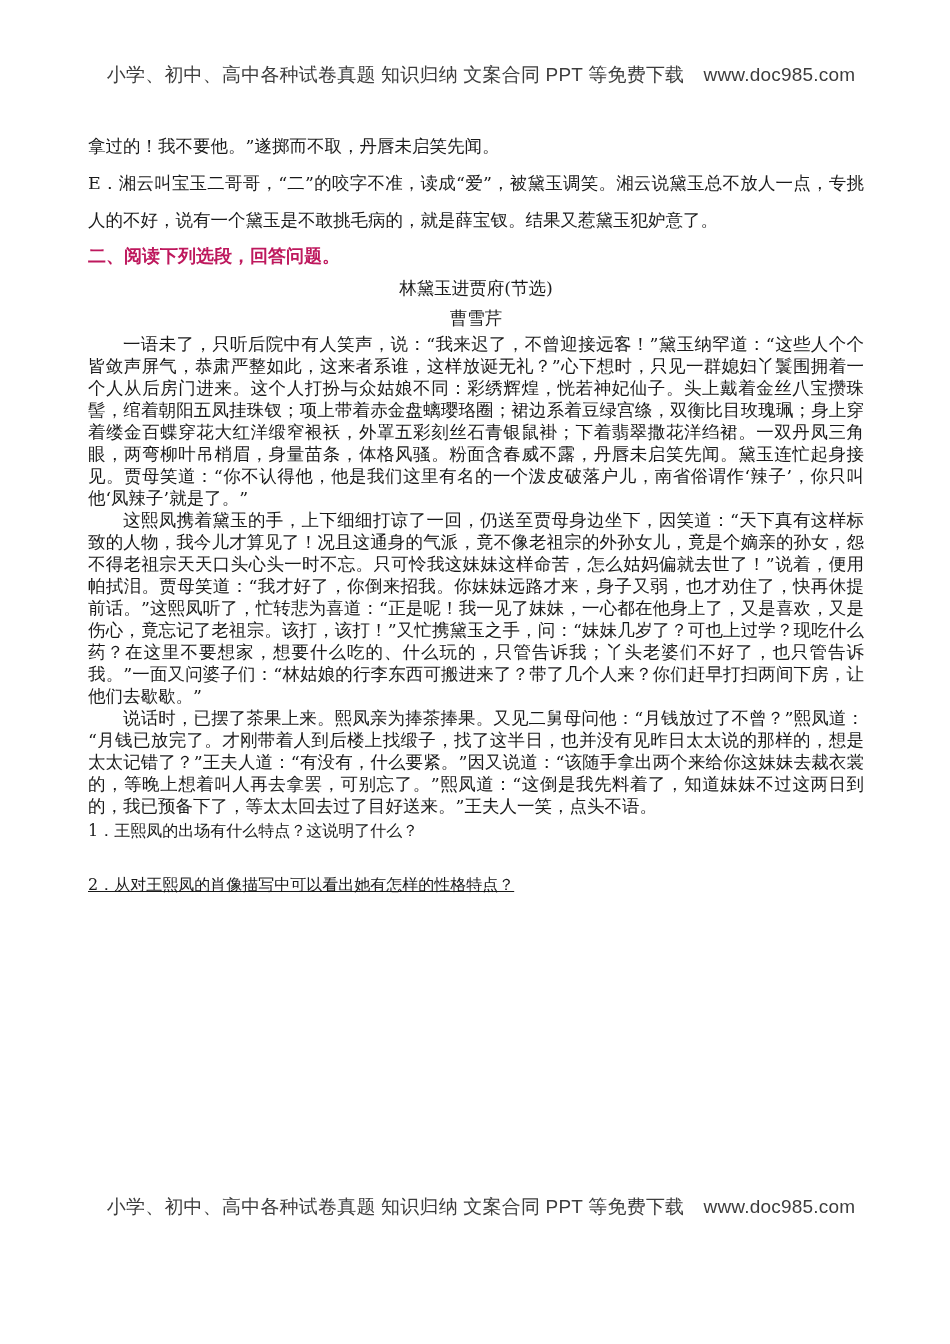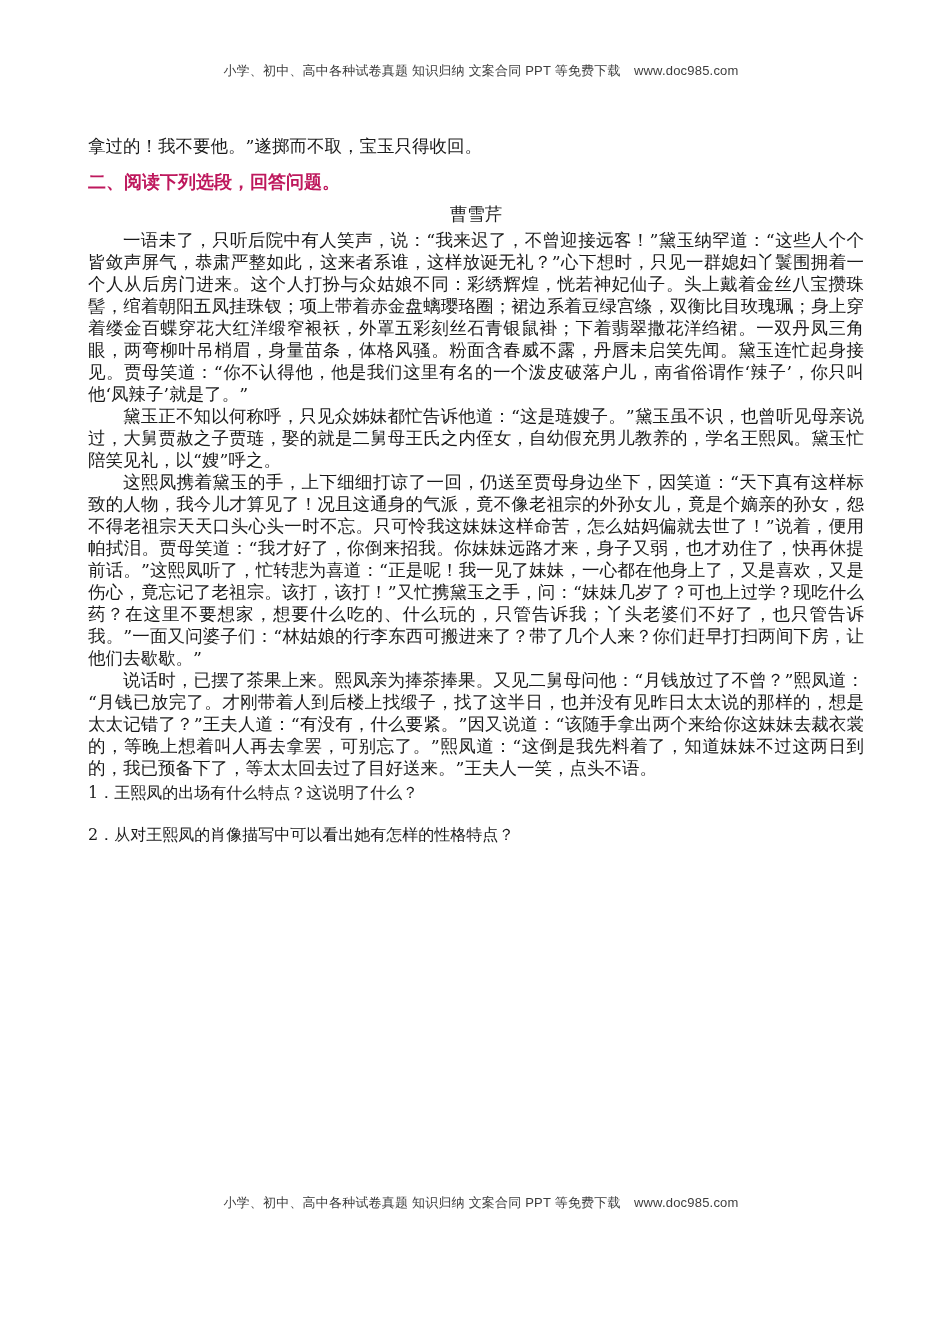--- a/index.html
+++ b/index.html
@@ -10,21 +10,21 @@
     background: #ffffff;
     font-family: "DejaVu Serif", serif;
     color: #1a1a1a;
     overflow: hidden;
   }
   .watermark {
     position: absolute;
     left: 0; right: 0;
     text-align: center;
     font-family: "Liberation Sans", sans-serif;
-    font-size: 13px;
+    font-size: 19px;
     color: #3d3d3d;
     letter-spacing: 0.2px;
     white-space: nowrap;
     padding-left: 12px;
   }
   .watermark.top { top: 62px; }
   .watermark.bottom { top: 1194px; }
   .content {
     position: absolute;
     top: 128px;
@@ -52,43 +52,44 @@
   .excerpt-para {
     font-size: 17.5px;
     line-height: 22px;
     text-align: justify;
     text-indent: 2em;
   }
   .question {
     font-size: 16px;
     line-height: 28px;
   }
-  .question.q2 { margin-top: 14px; }
+  .question.q2 { margin-top: 26px; text-decoration: underline; }
 </style>
 </head>
 <body>
 
 <div class="page">
 
   <div class="watermark top">小学、初中、高中各种试卷真题 知识归纳 文案合同 PPT 等免费下载　www.doc985.com</div>
 
   <div class="content">
 
-    <p class="topline">拿过的！我不要他。”遂掷而不取，宝玉只得收回。</p>
+    <p class="topline">拿过的！我不要他。”遂掷而不取，丹唇未启笑先闻。</p>
 
 
+    <p class="option">E．湘云叫宝玉二哥哥，“二”的咬字不准，读成“爱”，被黛玉调笑。湘云说黛玉总不放人一点，专挑人的不好，说有一个黛玉是不敢挑毛病的，就是薛宝钗。结果又惹黛玉犯妒意了。</p>
 
     <p class="section-heading">二、阅读下列选段，回答问题。</p>
 
+    <p class="excerpt-title">林黛玉进贾府(节选)</p>
 
     <p class="excerpt-author">曹雪芹</p>
 
     <p class="excerpt-para">一语未了，只听后院中有人笑声，说：“我来迟了，不曾迎接远客！”黛玉纳罕道：“这些人个个皆敛声屏气，恭肃严整如此，这来者系谁，这样放诞无礼？”心下想时，只见一群媳妇丫鬟围拥着一个人从后房门进来。这个人打扮与众姑娘不同：彩绣辉煌，恍若神妃仙子。头上戴着金丝八宝攒珠髻，绾着朝阳五凤挂珠钗；项上带着赤金盘螭璎珞圈；裙边系着豆绿宫绦，双衡比目玫瑰珮；身上穿着缕金百蝶穿花大红洋缎窄裉袄，外罩五彩刻丝石青银鼠褂；下着翡翠撒花洋绉裙。一双丹凤三角眼，两弯柳叶吊梢眉，身量苗条，体格风骚。粉面含春威不露，丹唇未启笑先闻。黛玉连忙起身接见。贾母笑道：“你不认得他，他是我们这里有名的一个泼皮破落户儿，南省俗谓作‘辣子’，你只叫他‘凤辣子’就是了。”</p>
 
-    <p class="excerpt-para">黛玉正不知以何称呼，只见众姊妹都忙告诉他道：“这是琏嫂子。”黛玉虽不识，也曾听见母亲说过，大舅贾赦之子贾琏，娶的就是二舅母王氏之内侄女，自幼假充男儿教养的，学名王熙凤。黛玉忙陪笑见礼，以“嫂”呼之。</p>
 
     <p class="excerpt-para">这熙凤携着黛玉的手，上下细细打谅了一回，仍送至贾母身边坐下，因笑道：“天下真有这样标致的人物，我今儿才算见了！况且这通身的气派，竟不像老祖宗的外孙女儿，竟是个嫡亲的孙女，怨不得老祖宗天天口头心头一时不忘。只可怜我这妹妹这样命苦，怎么姑妈偏就去世了！”说着，便用帕拭泪。贾母笑道：“我才好了，你倒来招我。你妹妹远路才来，身子又弱，也才劝住了，快再休提前话。”这熙凤听了，忙转悲为喜道：“正是呢！我一见了妹妹，一心都在他身上了，又是喜欢，又是伤心，竟忘记了老祖宗。该打，该打！”又忙携黛玉之手，问：“妹妹几岁了？可也上过学？现吃什么药？在这里不要想家，想要什么吃的、什么玩的，只管告诉我；丫头老婆们不好了，也只管告诉我。”一面又问婆子们：“林姑娘的行李东西可搬进来了？带了几个人来？你们赶早打扫两间下房，让他们去歇歇。”</p>
 
     <p class="excerpt-para">说话时，已摆了茶果上来。熙凤亲为捧茶捧果。又见二舅母问他：“月钱放过了不曾？”熙凤道：“月钱已放完了。才刚带着人到后楼上找缎子，找了这半日，也并没有见昨日太太说的那样的，想是太太记错了？”王夫人道：“有没有，什么要紧。”因又说道：“该随手拿出两个来给你这妹妹去裁衣裳的，等晚上想着叫人再去拿罢，可别忘了。”熙凤道：“这倒是我先料着了，知道妹妹不过这两日到的，我已预备下了，等太太回去过了目好送来。”王夫人一笑，点头不语。</p>
 
     <p class="question">1．王熙凤的出场有什么特点？这说明了什么？</p>
 
     <p class="question q2">2．从对王熙凤的肖像描写中可以看出她有怎样的性格特点？</p>
 
   </div>

